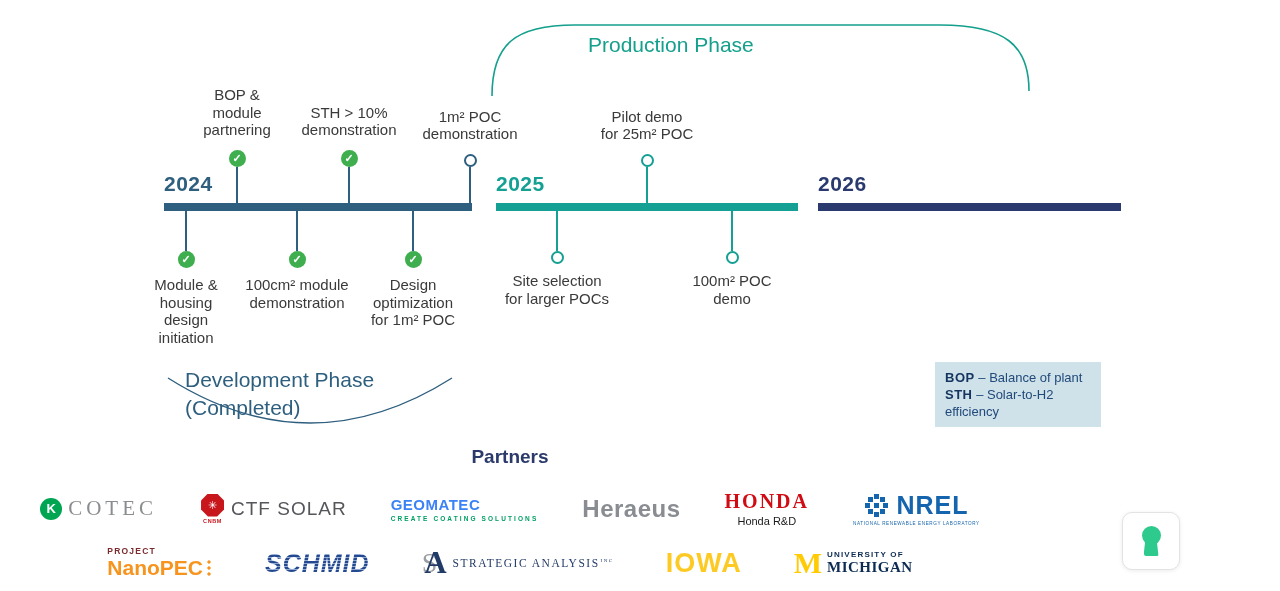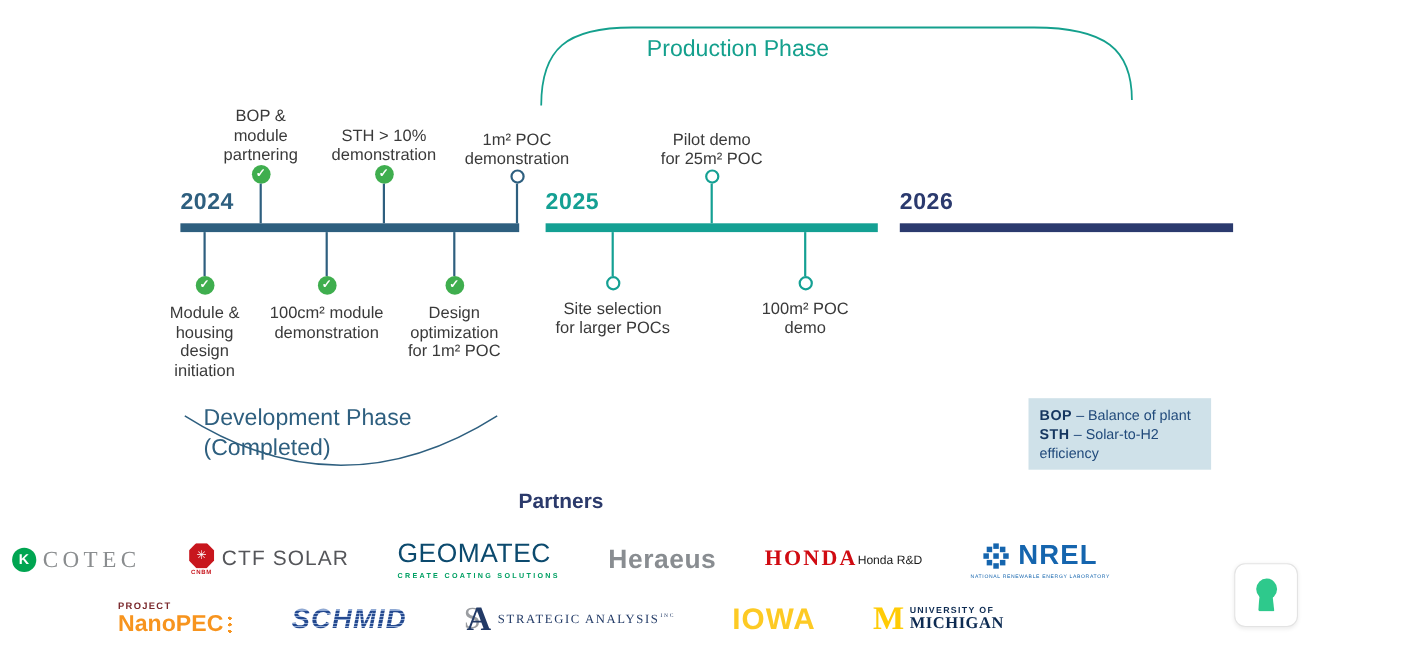--- a/index.html
+++ b/index.html
@@ -20,21 +20,21 @@
   .year{position:absolute;top:172px;font-size:21px;font-weight:800;letter-spacing:.5px;}
   .year-2024{left:164px;color:#2e5f7f;}
   .year-2025{left:496px;color:#14a093;}
   .year-2026{left:818px;color:#2b3a6e;}
 
   
   .ms{position:absolute;display:flex;flex-direction:column;align-items:center;width:150px;}
   .ms-top{bottom:388px;}
   .ms-bot{top:211px;}
   .ms-label{font-size:15px;font-weight:500;color:#3a3a3a;text-align:center;white-space:pre-line;line-height:1.18;}
-  .ms-top .ms-label{}
+  .ms-top .ms-label{margin-bottom:11px;}
   .ms-bot .ms-label{margin-top:8px;}
   .stem{width:2px;}
   .ms-top .stem{height:36px;}
   .ms-bot .stem{height:40px;}
   .c-blue{background:#2e5f7f;}  .c-teal{background:#14a093;}  .c-navy{background:#2b3a6e;}
   .marker-check{width:17px;height:17px;border-radius:50%;background:#3fae4e;color:#fff;
     font-size:11px;font-weight:bold;display:flex;align-items:center;justify-content:center;line-height:1;}
   .marker-open{width:9px;height:9px;border-radius:50%;background:#fff;border:2.5px solid;}
   .b-blue{border-color:#2e5f7f;}  .b-teal{border-color:#14a093;}  .b-navy{border-color:#2b3a6e;}
 
@@ -57,26 +57,26 @@
 
   .ctf{align-items:center;}
   .ctf-iconwrap{display:flex;flex-direction:column;align-items:center;margin-right:7px;}
   .ctf-icon{width:23px;height:23px;background:#c8161d;display:flex;align-items:center;justify-content:center;
     clip-path:polygon(30% 0,70% 0,100% 30%,100% 70%,70% 100%,30% 100%,0 70%,0 30%);}
   .ctf-icon::after{content:"✳";color:#fff;font-size:11px;line-height:1;}
   .ctf-sub{font-size:5.5px;font-weight:bold;color:#c8161d;letter-spacing:.6px;margin-top:1px;}
   .ctf-text{font-size:19px;color:#55565a;letter-spacing:1px;}
 
   .geomatec{flex-direction:column;align-items:flex-start;}
-  .geo-text{font-size:24px;font-weight:normal;color:#0c4a6e;letter-spacing:.5px;}
+  .geo-text{font-size:15px;font-weight:bold;color:#3b82f6;letter-spacing:.5px;}
   .geo-tag{font-size:6.5px;color:#00a063;letter-spacing:2.1px;margin-top:2px;font-weight:bold;}
 
   .heraeus-text{font-size:24px;font-weight:700;color:#898d91;letter-spacing:.5px;}
 
-  .honda{align-items:center;}
+  .honda{flex-direction:column;align-items:center;}
   .honda-text{font-family:"Liberation Serif",serif;font-size:20px;font-weight:bold;color:#d00b12;letter-spacing:2px;}
   .honda-sub{font-size:11px;color:#1a1a1a;margin-top:2px;}
 
   .nrel{align-items:center;flex-direction:column;}
   .nrel-main{display:flex;align-items:center;}
   .nrel-iconwrap{width:24px;height:24px;display:flex;align-items:center;justify-content:center;margin-right:8px;}
   .nrel-icon{width:5px;height:5px;background:#1565ae;
     box-shadow:9px 0 #1565ae,-9px 0 #1565ae,0 9px #1565ae,0 -9px #1565ae,
       6px 6px #1565ae,-6px -6px #1565ae,6px -6px #1565ae,-6px 6px #1565ae;}
   .nrel-text{font-size:25px;font-weight:800;color:#1565ae;letter-spacing:1px;}

